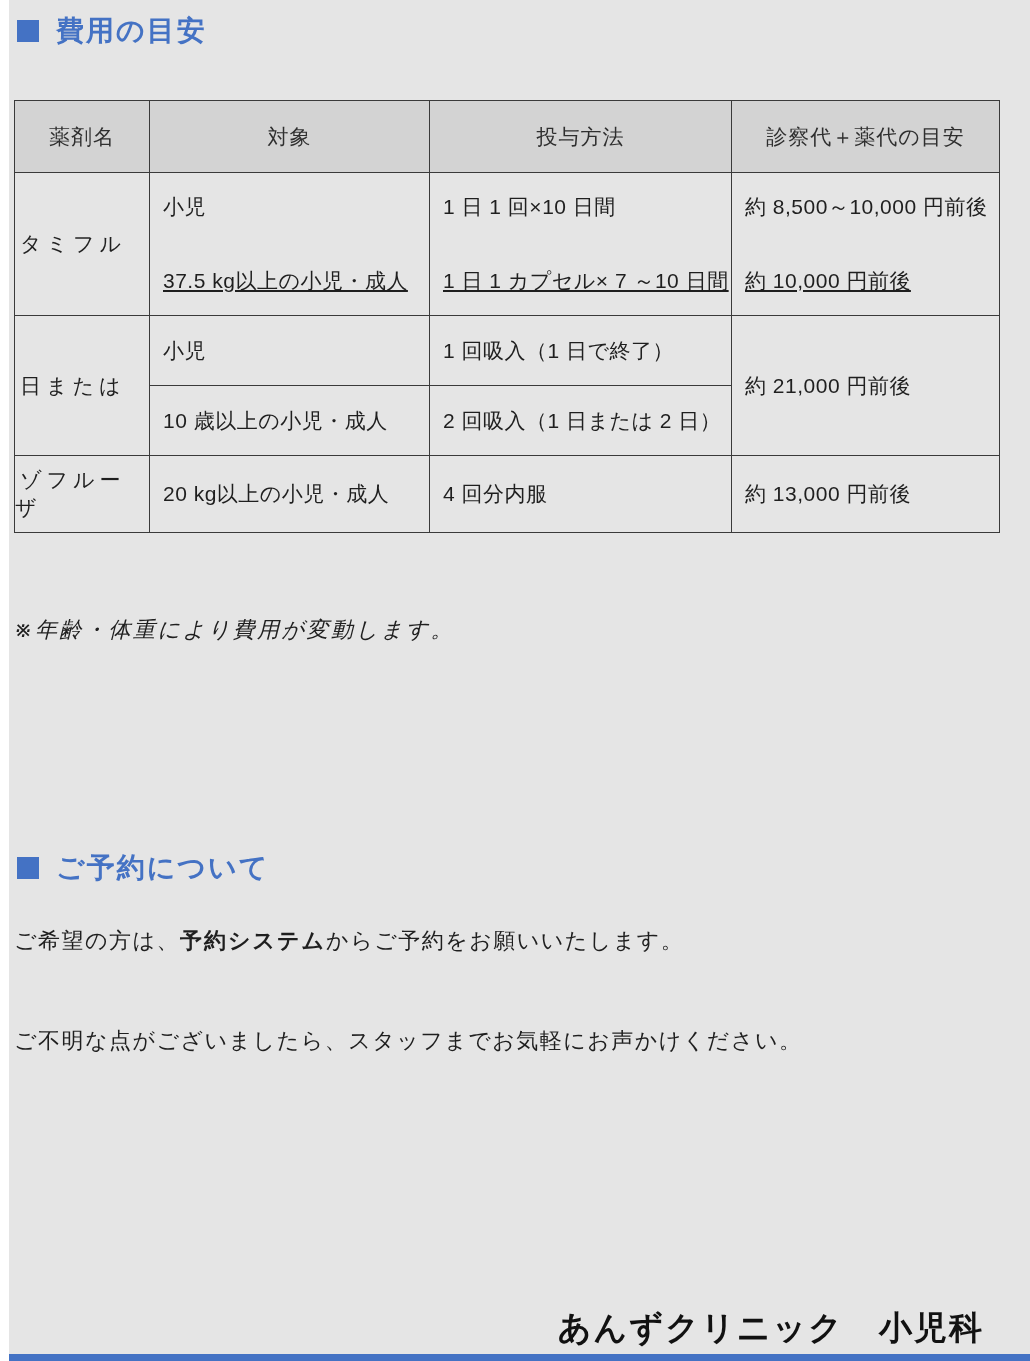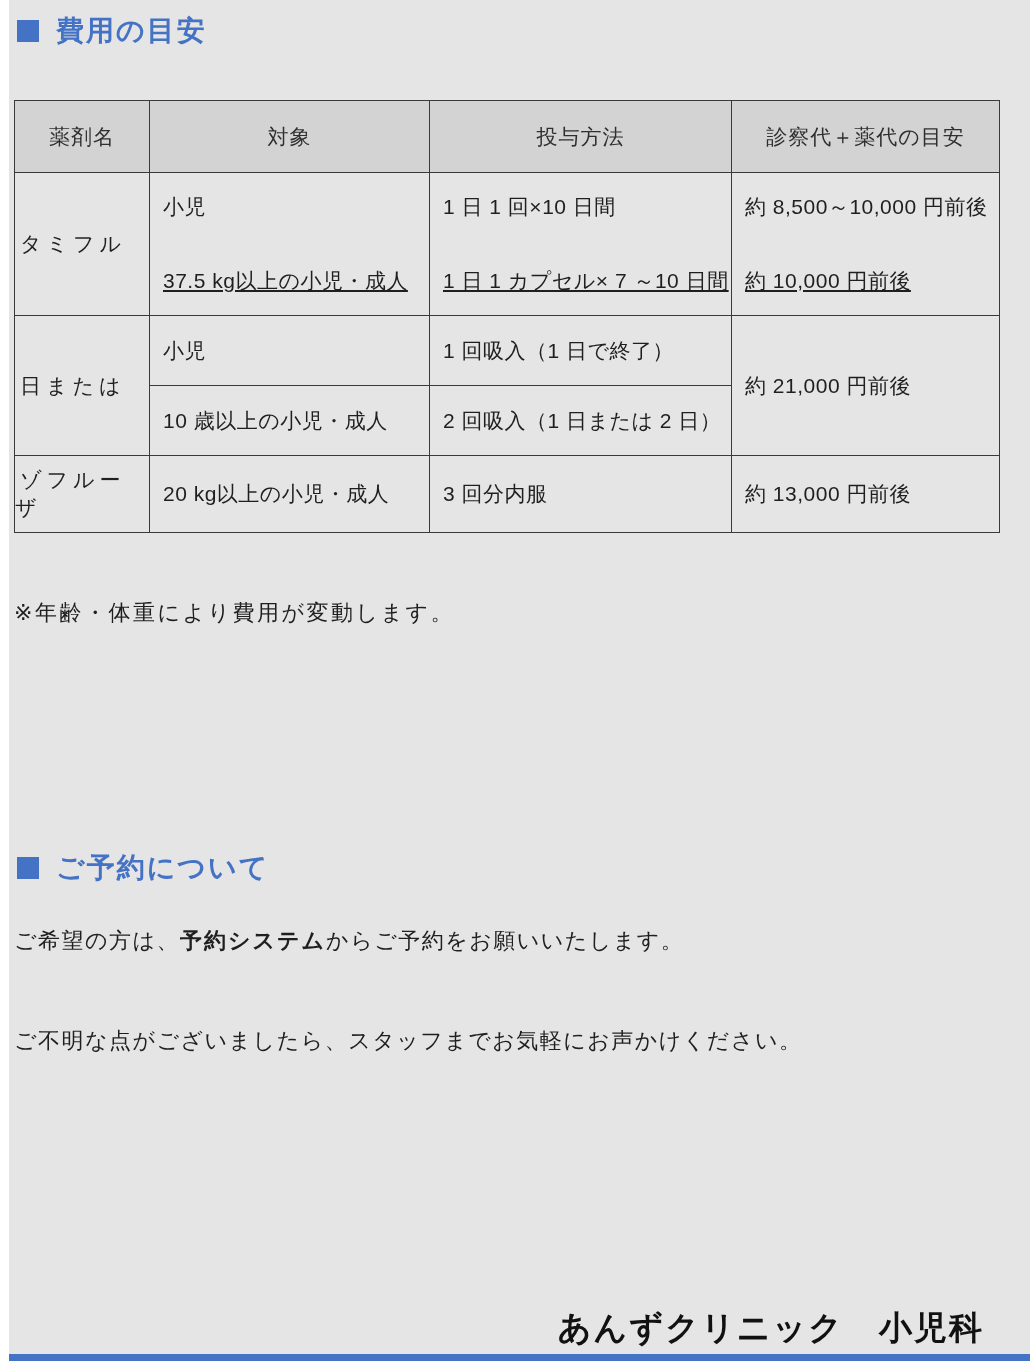--- a/index.html
+++ b/index.html
@@ -78,21 +78,21 @@
 
   
   .note {
     position: absolute;
     left: 5px;
     font-size: 22px;
     letter-spacing: 2.5px;
     line-height: 1.4;
     color: #1f1f1f;
   }
-  .note-1 { top: 598px; }
+  .note-1 { top: 615px; font-style: italic; }
   .note-2 { top: 689px; }
 
   
   .para {
     position: absolute;
     left: 5px;
     font-size: 22px;
     letter-spacing: 1.5px;
     line-height: 1.4;
     color: #1f1f1f;
@@ -169,21 +169,21 @@
         <td class="left-cell">1 回吸入（1 日で終了）</td>
         <td class="left-cell" rowspan="2">約 21,000 円前後</td>
       </tr>
       <tr class="row-inavir-b">
         <td class="left-cell">10 歳以上の小児・成人</td>
         <td class="left-cell">2 回吸入（1 日または 2 日）</td>
       </tr>
       <tr class="row-xofluza">
         <td class="drug-cell">ゾフルーザ</td>
         <td class="left-cell">20 kg以上の小児・成人</td>
-        <td class="left-cell">3 回分内服</td>
+        <td class="left-cell">4 回分内服</td>
         <td class="left-cell">約 13,000 円前後</td>
       </tr>
     </tbody>
   </table>
 
   <div class="note note-1">※年齢・体重により費用が変動します。</div>
 
   <div class="section-heading heading-reservation">
     <span class="bullet"></span>
     <span class="heading-text">ご予約について</span>

